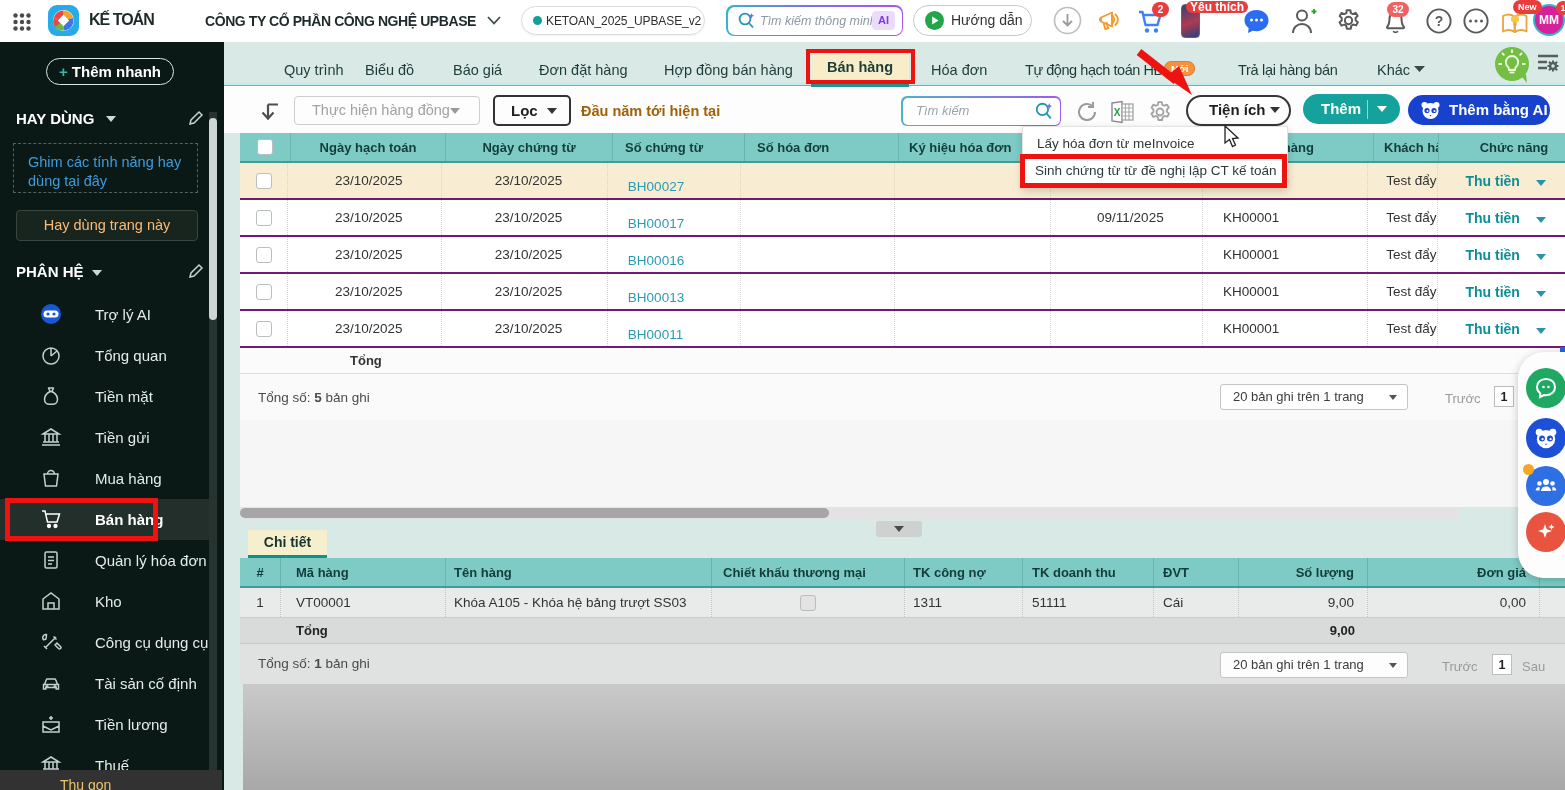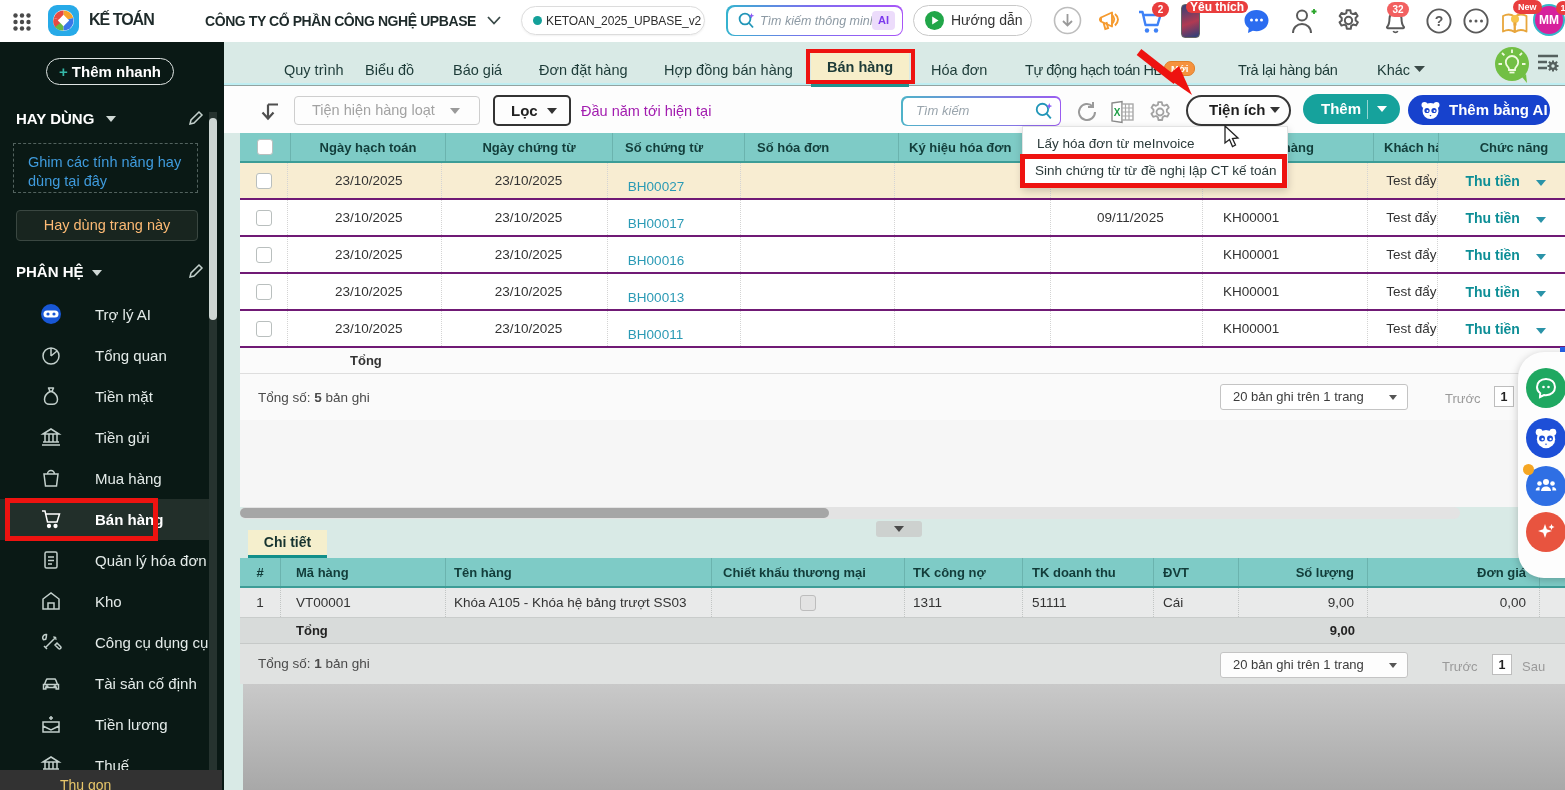--- a/index.html
+++ b/index.html
@@ -346,26 +346,26 @@
         </g>
       <circle cx="16" cy="12" r="1.7" fill="#d9eae6"></circle>
     </svg>
   </div>
 
   <div id="toolbar">
     <svg class="abs" style="left:36px;top:16px" width="20" height="22" viewBox="0 0 20 22">
       <path d="M8 2.5 H18 M8 2.5 V16 M2.5 10.5 L8 16.5 L13.5 10.5" stroke="#4f4f4f" stroke-width="2.2" fill="none"></path>
     </svg>
     <div class="abs" style="left:70px;top:10px;width:186px;height:29px;border:1px solid #cecece;border-radius:4px;"></div>
-    <div class="abs" style="left:88px;top:16px;font-size:14.5px;color:#a2a2a2;">Tiện hiện hàng loạt</div>
+    <div class="abs" style="left:88px;top:16px;font-size:14.5px;color:#a2a2a2;">Thực hiện hàng đồng</div>
     <div class="abs" style="left:226px;top:22px;width:0;height:0;border-left:5px solid transparent;border-right:5px solid transparent;border-top:6px solid #9a9a9a;"></div>
     <div class="abs" style="left:269px;top:9px;width:78px;height:31px;border:2px solid #333;border-radius:5px;"></div>
     <div class="abs" style="left:287px;top:16px;font-size:15px;font-weight:bold;color:#222;">Lọc</div>
     <div class="abs" style="left:323px;top:22px;width:0;height:0;border-left:5px solid transparent;border-right:5px solid transparent;border-top:6px solid #333;"></div>
-    <div class="abs" style="left:357px;top:17px;font-size:14.5px;color:#a21caf;">Đầu năm tới hiện tại</div>
+    <div class="abs" style="left:357px;top:17px;font-size:14.5px;color:#a16207;font-weight:bold;">Đầu năm tới hiện tại</div>
 
     <div class="abs" style="left:677px;top:10px;width:160px;height:30px;border-radius:6px;background:linear-gradient(90deg,#4fb3c9,#9a5cf0);padding:1.5px;">
         <div style="width:100%;height:100%;border-radius:5px;background:#fff;"></div>
       </div>
     <div class="abs" style="left:692px;top:17px;font-size:13px;color:#9aa5ad;font-style:italic;">Tìm kiếm</div>
     <svg class="abs" style="left:810px;top:15px" width="20" height="20" viewBox="0 0 19 19">
       <circle cx="8" cy="8" r="5.4" stroke="#2196b8" stroke-width="1.7" fill="none"></circle>
       <path d="M12 12 L16 16.5" stroke="#2196b8" stroke-width="1.7"></path>
       <path d="M14.5 2 l.8 2 2 .8 -2 .8 -.8 2 -.8-2 -2-.8 2-.8 z" fill="#8b5cf6"></path>
     </svg>

